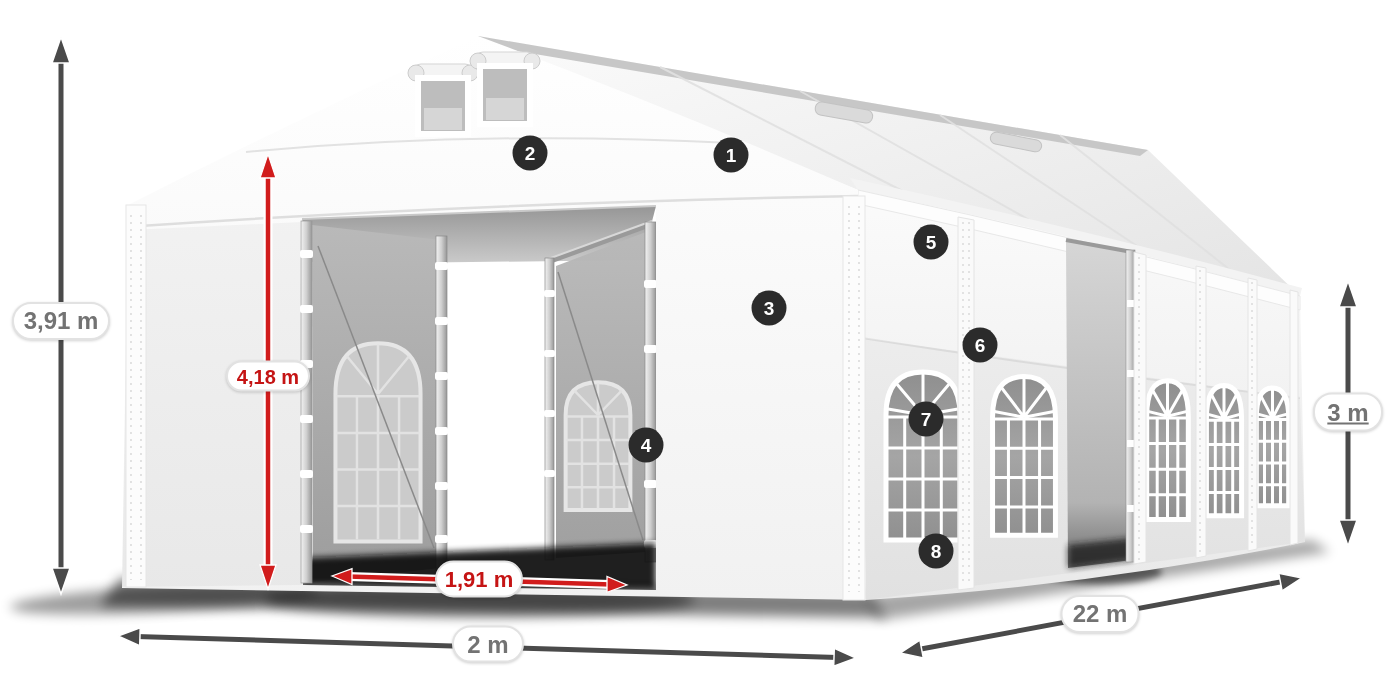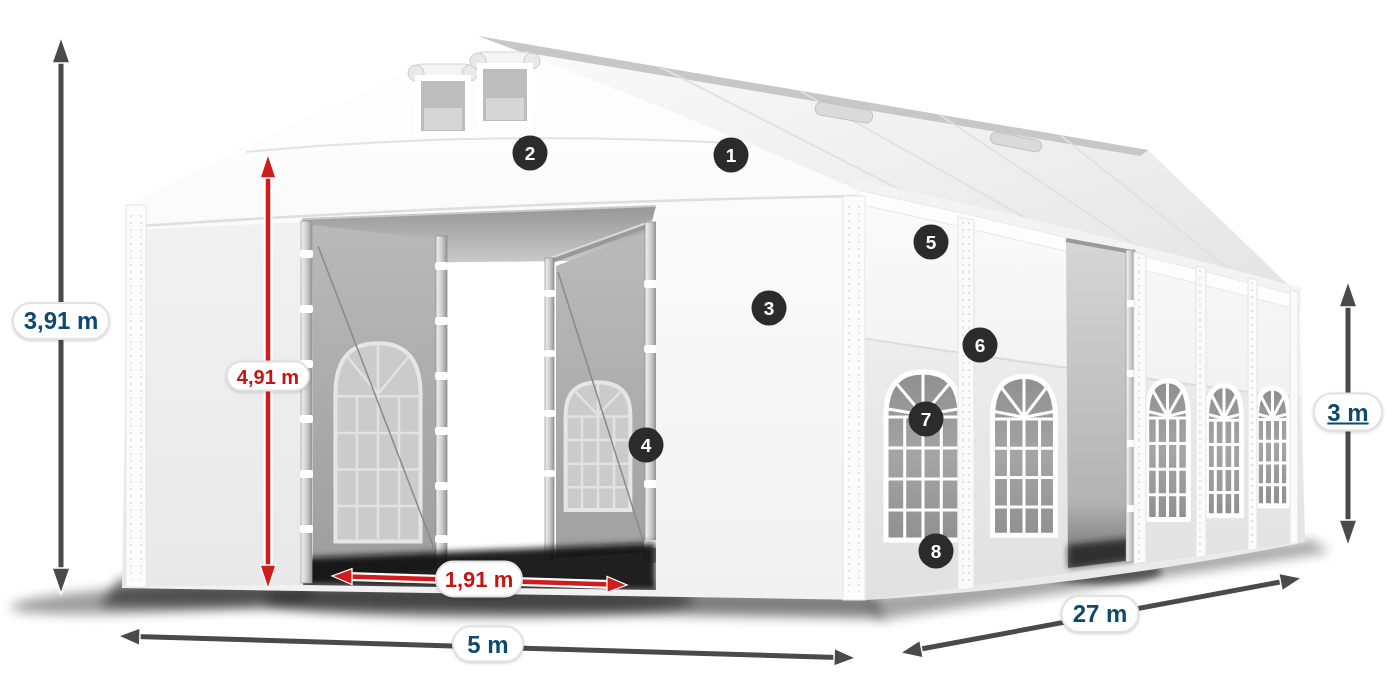--- a/index.html
+++ b/index.html
@@ -2,21 +2,21 @@
 <html><head>
 <meta charset="utf-8">
 <style>
   html,body{margin:0;padding:0;background:#ffffff;}
   .stage{position:relative;width:1400px;height:700px;background:#ffffff;overflow:hidden;
          font-family:"Liberation Sans",sans-serif;}
   .stage svg{position:absolute;left:0;top:0;}
   .dim-label{position:absolute;transform:translate(-50%,-50%);background:#ffffff;
              border:2px solid #e2e2e2;border-radius:19px;box-shadow:0 1px 3px rgba(0,0,0,.18);
              display:flex;align-items:center;justify-content:center;
-             font-weight:bold;color:#0c4a6e;white-space:nowrap;line-height:1;}
+             font-weight:bold;color:#737373;white-space:nowrap;line-height:1;}
   .dim-label.red{color:#c51414;}
   .badge{position:absolute;transform:translate(-50%,-50%);width:35px;height:35px;border-radius:50%;
          background:#2b2b2b;color:#ffffff;font-weight:bold;font-size:19px;
          display:flex;align-items:center;justify-content:center;line-height:1;}
 </style>
 </head>
 <body>
 
 <div class="stage">
 
@@ -245,24 +245,24 @@
     <g>
       <path d="M1348,302 V525" stroke="#ffffff" stroke-width="10" stroke-linecap="round"></path>
       <path d="M1348,302 V525" stroke="#4a4a4a" stroke-width="5"></path>
       <polygon points="1348,281 1357,307 1339,307" fill="#4a4a4a" stroke="#ffffff" stroke-width="1.5"></polygon>
       <polygon points="1348,546 1357,520 1339,520" fill="#4a4a4a" stroke="#ffffff" stroke-width="1.5"></polygon>
     </g>
   </g>
 </svg>
 
 <div class="dim-label" style="left:61px;top:321px;width:94px;height:34px;font-size:24px;">3,91 m</div>
-<div class="dim-label red" style="left:268px;top:376px;width:80px;height:27px;font-size:20px;">4,91 m</div>
+<div class="dim-label red" style="left:268px;top:376px;width:80px;height:27px;font-size:20px;">4,18 m</div>
 <div class="dim-label red" style="left:479px;top:579px;width:84px;height:33px;font-size:22px;">1,91 m</div>
-<div class="dim-label" style="left:488px;top:644px;width:68px;height:33px;font-size:24px;">5 m</div>
-<div class="dim-label" style="left:1100px;top:614px;width:75px;height:34px;font-size:24px;">27 m</div>
+<div class="dim-label" style="left:488px;top:644px;width:68px;height:33px;font-size:24px;">2 m</div>
+<div class="dim-label" style="left:1100px;top:614px;width:75px;height:34px;font-size:24px;">22 m</div>
 <div class="dim-label" style="left:1348px;top:412px;width:66px;height:35px;font-size:24px;text-decoration:underline;">3 m</div>
 
 <div class="badge" style="left:731px;top:155px;">1</div>
 <div class="badge" style="left:530px;top:153px;">2</div>
 <div class="badge" style="left:769px;top:308px;">3</div>
 <div class="badge" style="left:646px;top:445px;">4</div>
 <div class="badge" style="left:931px;top:242px;">5</div>
 <div class="badge" style="left:980px;top:345px;">6</div>
 <div class="badge" style="left:926px;top:419px;">7</div>
 <div class="badge" style="left:936px;top:551px;">8</div>

